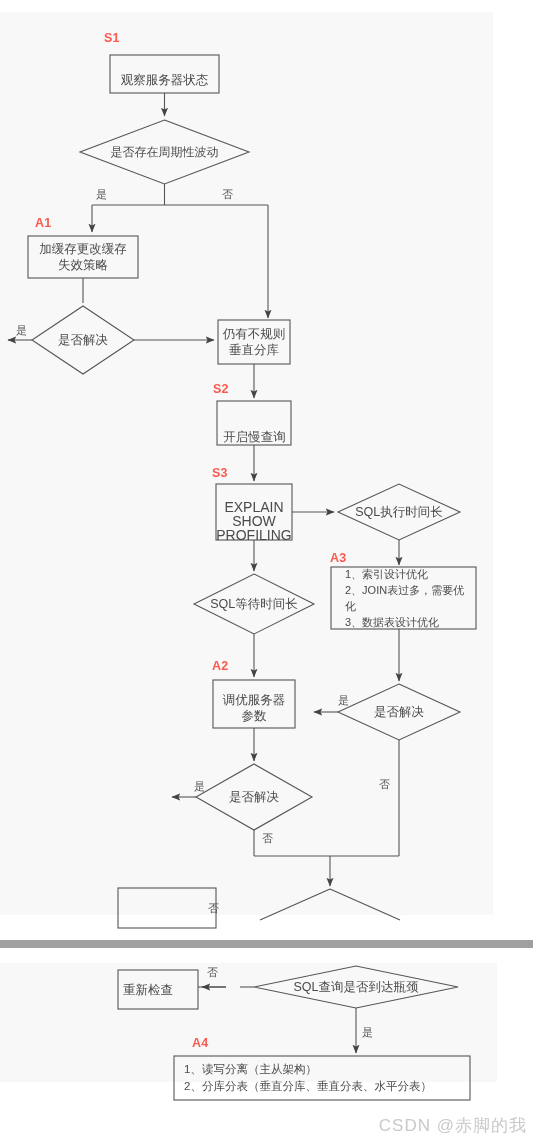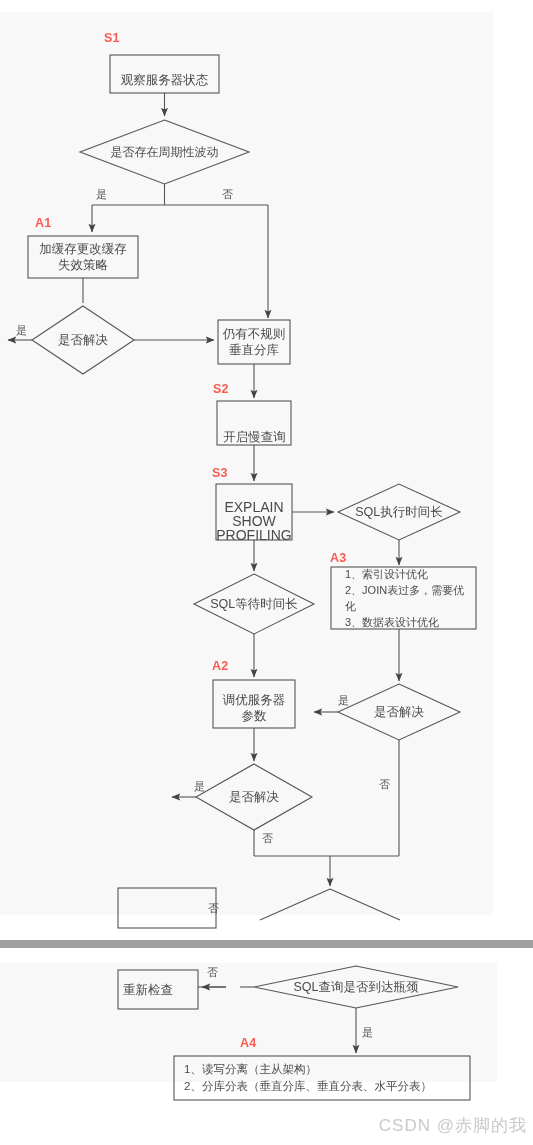--- a/index.html
+++ b/index.html
@@ -160,21 +160,21 @@
 
 <div class="node-text left" style="left:174px;top:1058px;width:296px;height:40px;font-size:11.5px;line-height:17px;padding-left:10px;">1、读写分离（主从架构）
 2、分库分表（垂直分库、垂直分表、水平分表）</div>
 
 <div class="tag" style="left:104px;top:31px;">S1</div>
 <div class="tag" style="left:35px;top:216px;">A1</div>
 <div class="tag" style="left:213px;top:382px;">S2</div>
 <div class="tag" style="left:212px;top:466px;">S3</div>
 <div class="tag" style="left:330px;top:551px;">A3</div>
 <div class="tag" style="left:212px;top:659px;">A2</div>
-<div class="tag" style="left:192px;top:1036px;margin-left:48px;">A4</div>
+<div class="tag" style="left:192px;top:1036px;">A4</div>
 
 <div class="edge-label" style="left:96px;top:188px;">是</div>
 <div class="edge-label" style="left:222px;top:188px;">否</div>
 <div class="edge-label" style="left:16px;top:324px;">是</div>
 <div class="edge-label" style="left:338px;top:694px;">是</div>
 <div class="edge-label" style="left:379px;top:778px;">否</div>
 <div class="edge-label" style="left:194px;top:780px;">是</div>
 <div class="edge-label" style="left:262px;top:832px;">否</div>
 <div class="edge-label" style="left:208px;top:902px;">否</div>
 <div class="edge-label" style="left:207px;top:966px;">否</div>

